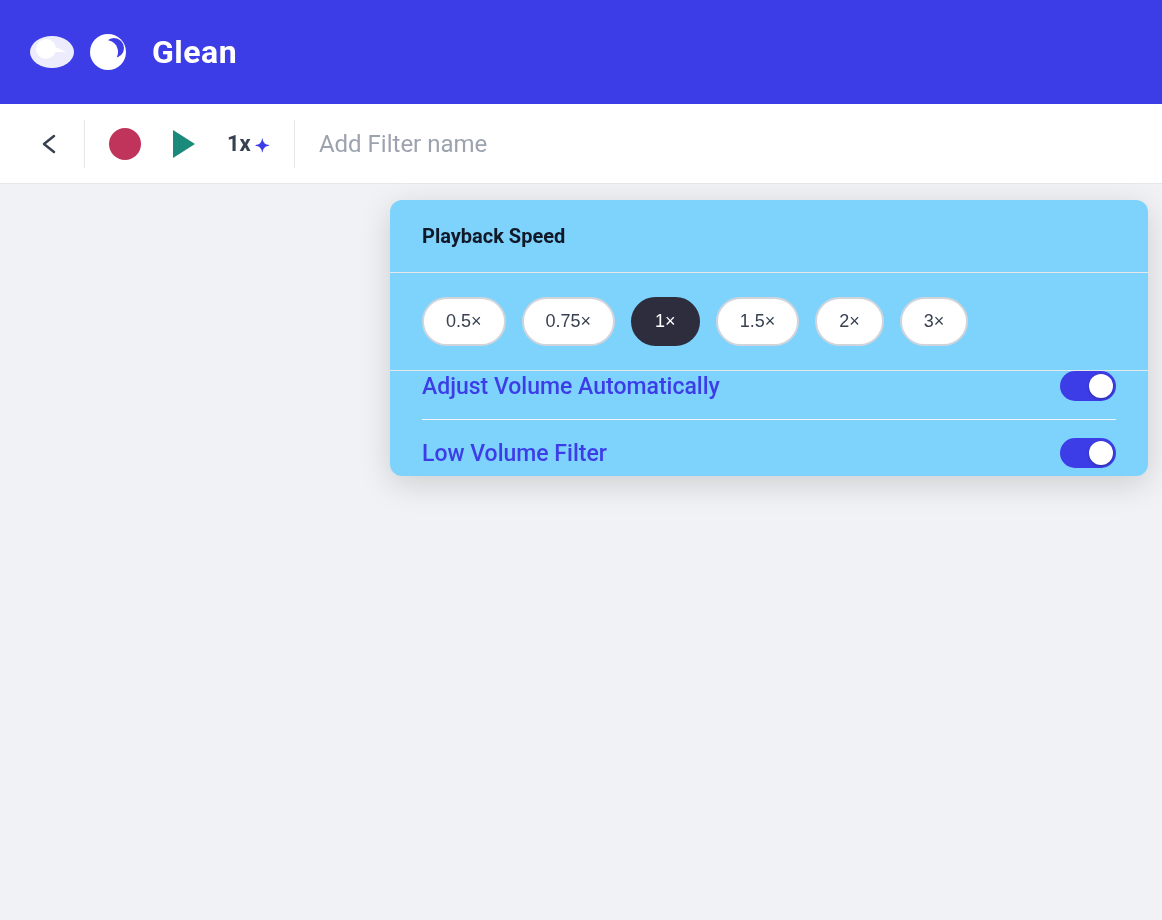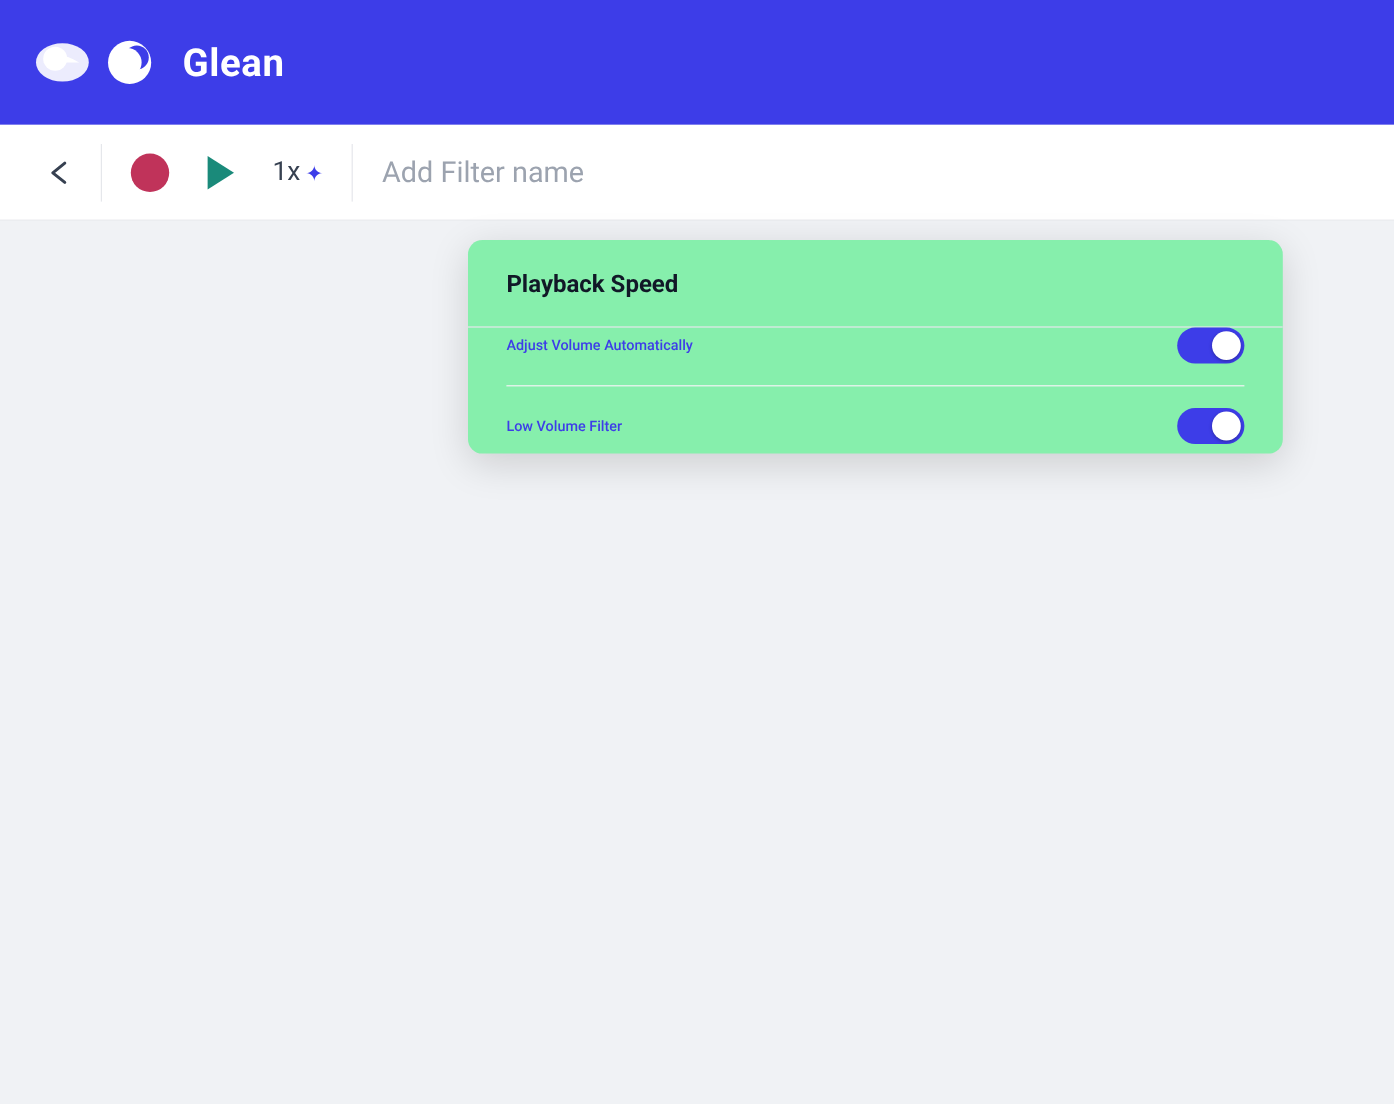--- a/index.html
+++ b/index.html
@@ -90,21 +90,21 @@
     .toolbar-speed {
       display: flex;
       align-items: center;
       justify-content: center;
       padding: 8px 16px;
       cursor: pointer;
       position: relative;
     }
     .speed-label {
       font-size: 22px;
-      font-weight: 400;
+      font-weight: 700;
       color: #374151;
       display: flex;
       align-items: flex-end;
       gap: 4px;
     }
     .speed-star {
       color: #3d3de8;
       font-size: 18px;
     }
     .toolbar-divider2 {
@@ -125,22 +125,22 @@
       background: #f0f2f5;
       position: relative;
       height: calc(920px - 88px - 80px);
     }
 
     
     .dropdown-panel {
       position: absolute;
       top: 16px;
       left: 390px;
-      width: 679px;
-      background: #86efac;
+      width: 758px;
+      background: #7dd3fc;
       border-radius: 12px;
       box-shadow: 0 8px 32px rgba(0,0,0,0.15);
       overflow: hidden;
     }
 
     .panel-section {
       padding: 24px 32px;
       border-bottom: 1px solid #e5e7eb;
     }
     .panel-section:last-child {
@@ -186,21 +186,21 @@
       border-bottom: 1px solid #f3f4f6;
     }
     .toggle-row:last-child {
       border-bottom: none;
       padding-bottom: 0;
     }
     .toggle-row:first-child {
       padding-top: 0;
     }
     .toggle-label {
-      font-size: 12px;
+      font-size: 23px;
       font-weight: 500;
       color: #3d3de8;
     }
     .toggle-label.underline {
       text-decoration: underline;
     }
 
     
     .toggle-switch {
       position: relative;
@@ -307,20 +307,30 @@
 </div>
 
 <div class="main">
 
   <div class="dropdown-panel">
 
     <div class="panel-section">
       <div class="section-title">Playback Speed</div>
     </div>
 
+    <div class="panel-section" style="padding-top: 20px; padding-bottom: 24px;">
+      <div class="speed-buttons">
+        <button class="speed-btn">0.5×</button>
+        <button class="speed-btn">0.75×</button>
+        <button class="speed-btn active">1×</button>
+        <button class="speed-btn">1.5×</button>
+        <button class="speed-btn">2×</button>
+        <button class="speed-btn">3×</button>
+      </div>
+    </div>
 
 
     <div class="panel-section" style="padding-top: 0; padding-bottom: 8px;">
 
       <div class="toggle-row">
         <span class="toggle-label">Adjust Volume Automatically</span>
         <div class="toggle-switch">
           <div class="toggle-track on">
             <div class="toggle-knob on"></div>
             <span class="toggle-check">✓</span>

